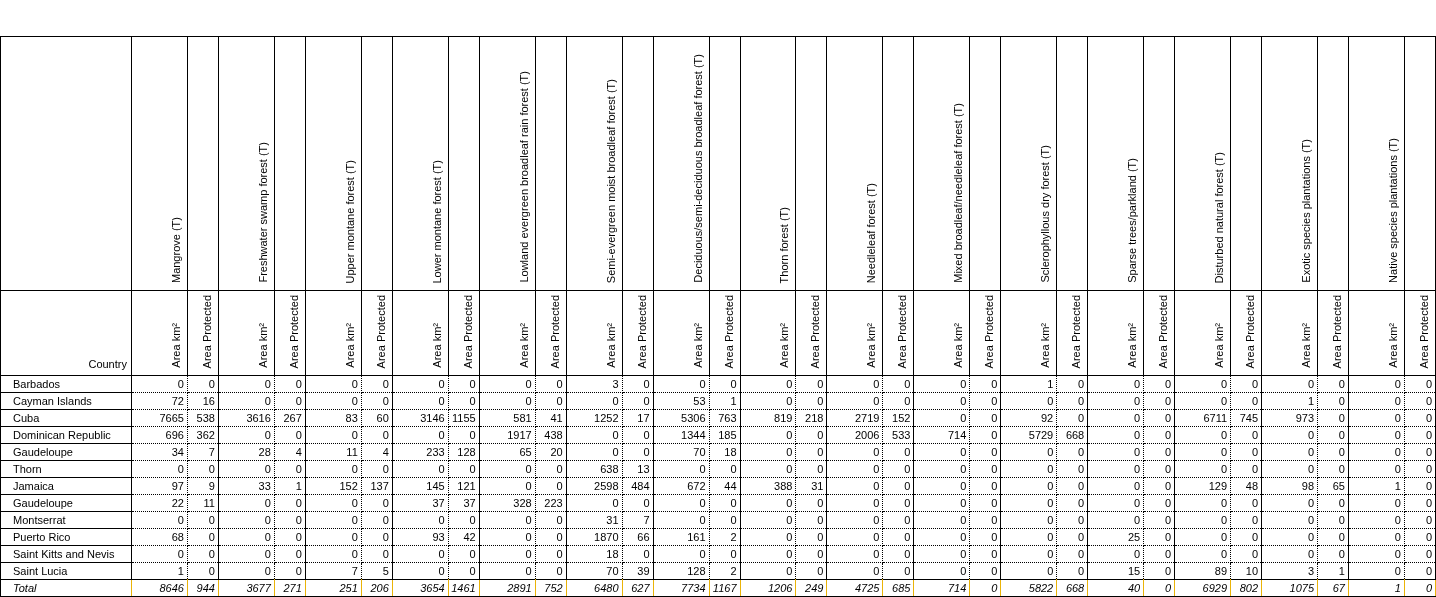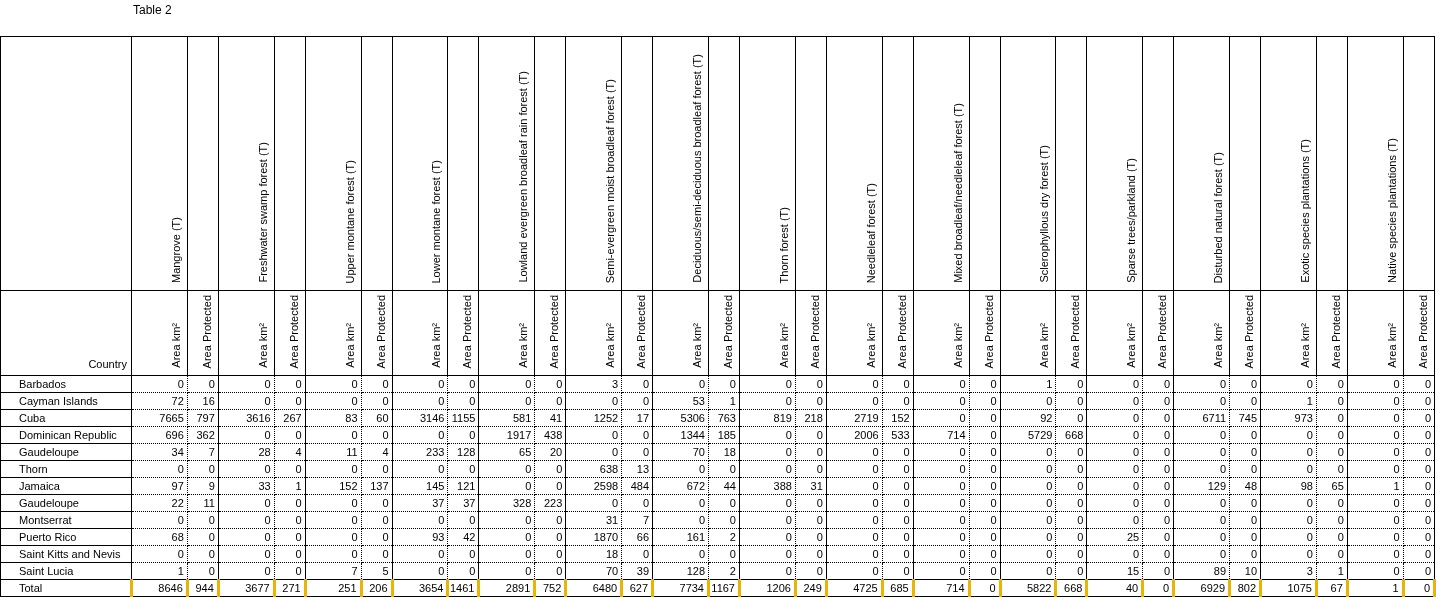--- a/index.html
+++ b/index.html
@@ -37,40 +37,40 @@
   .vtext {
     display: inline-block;
     writing-mode: vertical-rl;
     transform: rotate(180deg);
     font-size: 11px; line-height: 13px; white-space: nowrap;
   }
   
   tr.datarow, tr.total { height: 17px; }
   td.country {
     border-right: 1px solid #000; border-bottom: 1px solid #000;
-    text-align: left; padding-left: 18px;
+    text-align: left; padding-left: 12px;
   }
   td.area {
     border-right: 1px dotted #000; border-bottom: 1px dotted #000;
     text-align: right; padding-right: 3px;
   }
   td.prot {
     border-right: 1px solid #000; border-bottom: 1px dotted #000;
     text-align: right; padding-right: 3px;
   }
   tr.total td {
     border-top: 1px solid #000; border-bottom: 1px solid #000;
-    border-right: 3px solid #eab308;
+    border-right: 1px solid #eab308;
+    font-style: italic;
   }
 </style>
 </head>
 <body>
 
 <div class="titles">
-  <div>Table 2</div>
 </div>
 
 <table class="grid">
     <colgroup>
       <col style="width: 131px;">
       <col style="width: 56px;">
       <col style="width: 31px;">
       <col style="width: 56px;">
       <col style="width: 31px;">
       <col style="width: 56px;">
@@ -229,21 +229,21 @@
         <td class="area">0</td>
         <td class="prot">0</td>
         <td class="area">1</td>
         <td class="prot">0</td>
         <td class="area">0</td>
         <td class="prot">0</td>
       </tr>
       <tr class="datarow">
         <td class="country">Cuba</td>
         <td class="area">7665</td>
-        <td class="prot">797</td>
+        <td class="prot">538</td>
         <td class="area">3616</td>
         <td class="prot">267</td>
         <td class="area">83</td>
         <td class="prot">60</td>
         <td class="area">3146</td>
         <td class="prot">1155</td>
         <td class="area">581</td>
         <td class="prot">41</td>
         <td class="area">1252</td>
         <td class="prot">17</td>

